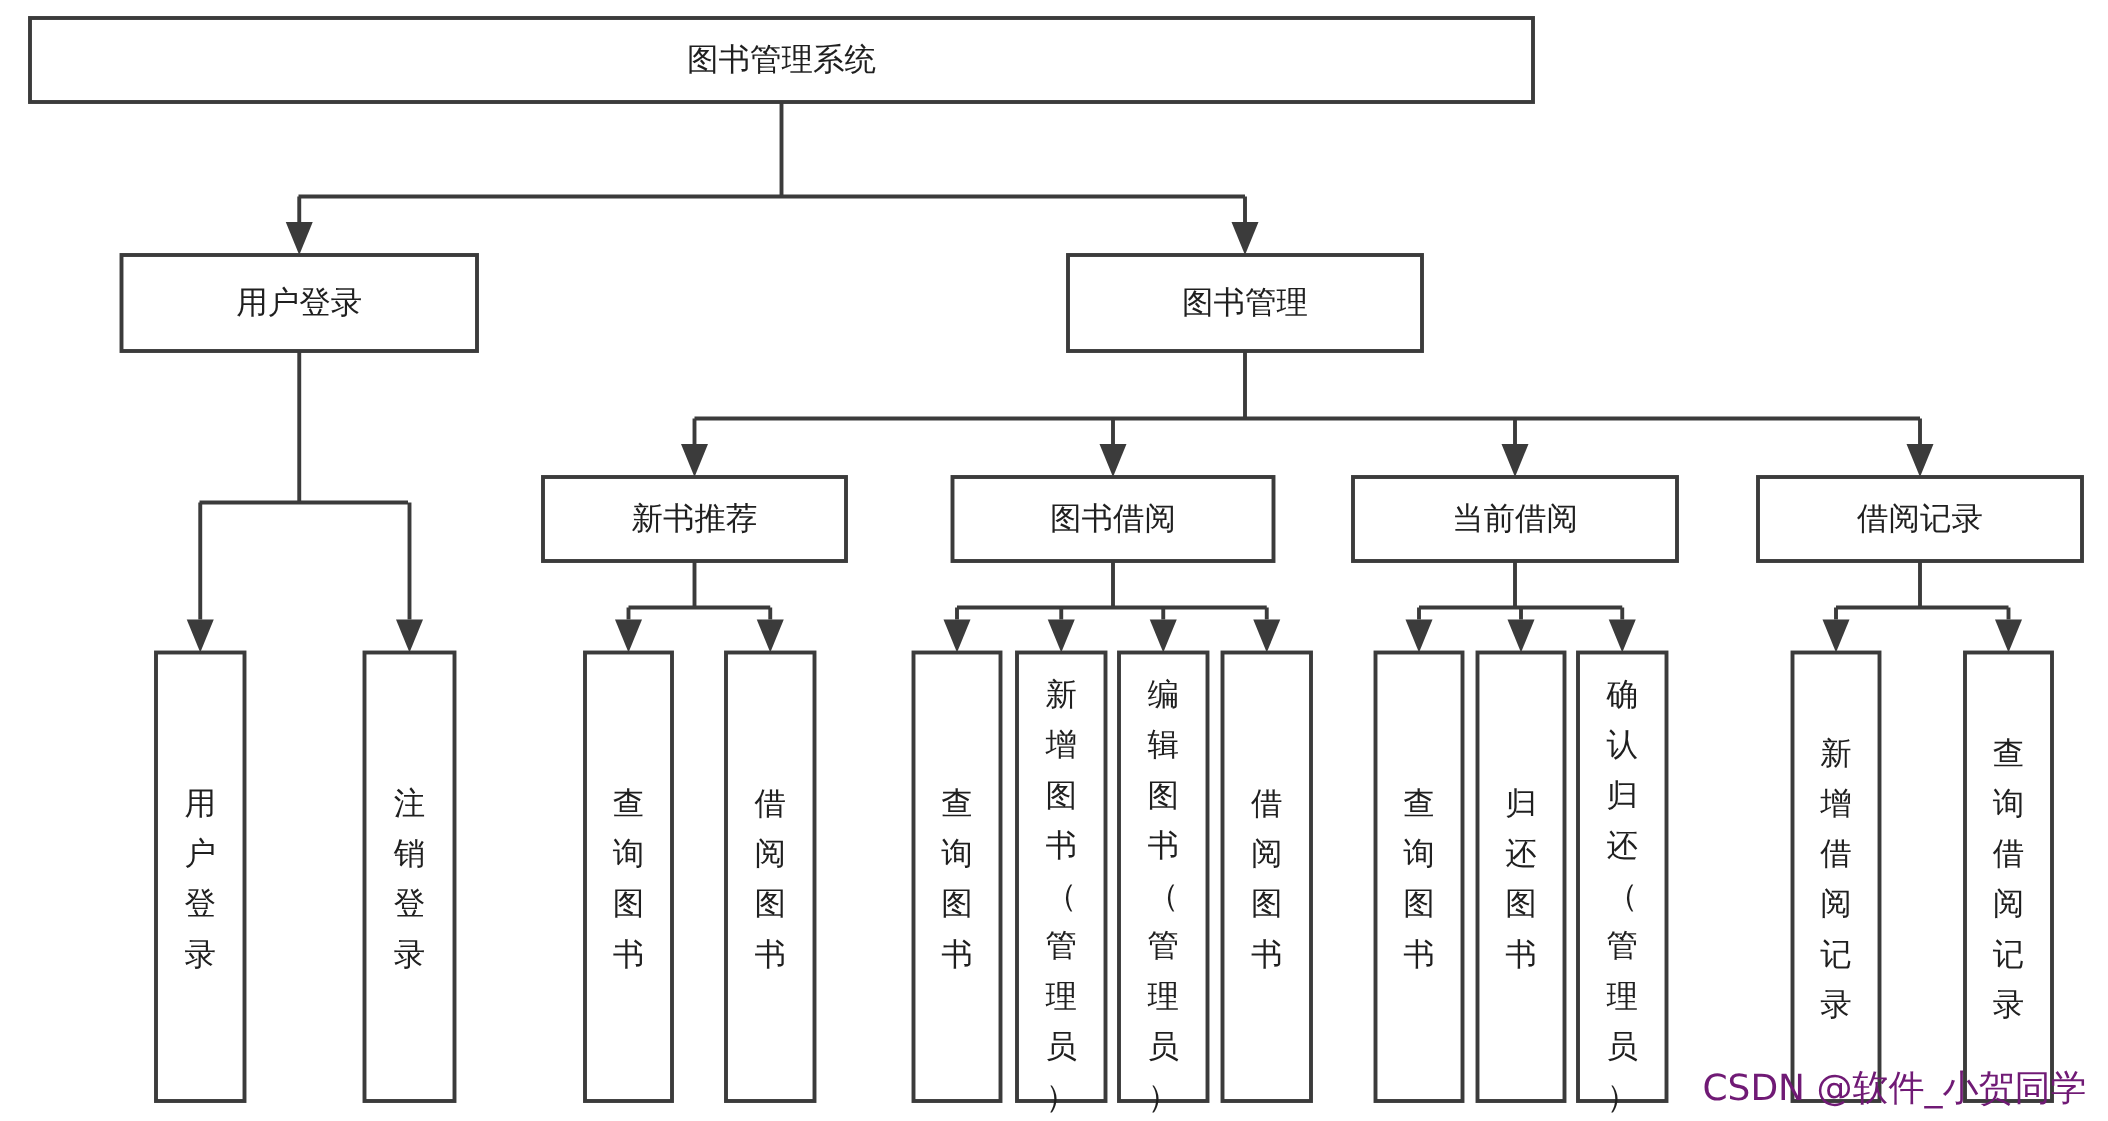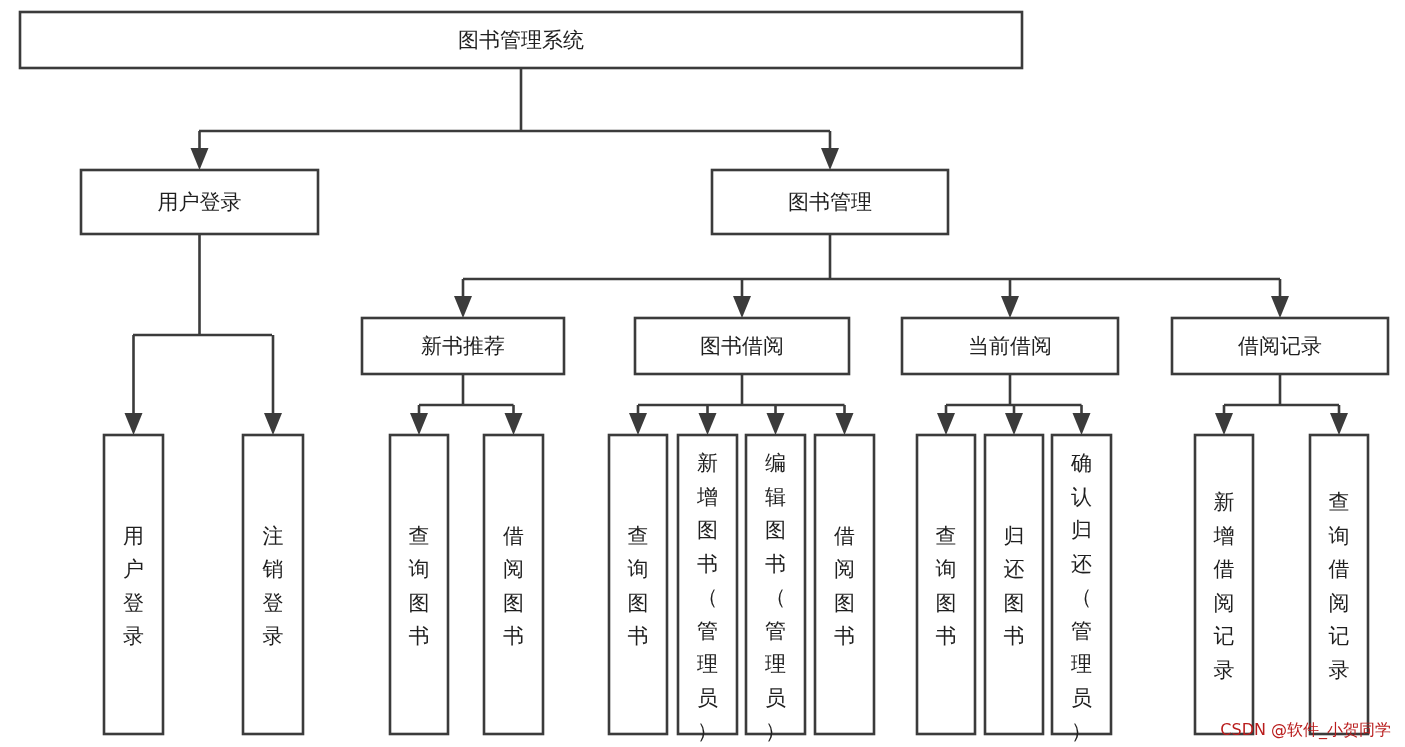--- a/index.html
+++ b/index.html
@@ -51,22 +51,22 @@
     font-family: "DejaVu Sans", "Liberation Sans", sans-serif;
     font-size: 21px;
     fill: #1f1f1f;
     text-anchor: middle;
   }
   .watermark {
     position: absolute;
     right: 14px;
     bottom: 6px;
     font-family: "DejaVu Sans", "Liberation Sans", sans-serif;
-    font-size: 16px;
-    color: #b91c1c;
+    font-size: 24px;
+    color: #701a75;
     white-space: nowrap;
     user-select: none;
   }
 </style>
 </head>
 <body>
 
 <div id="diagram-root">
 
   <svg id="flowchart" viewBox="0 0 1405 747">

